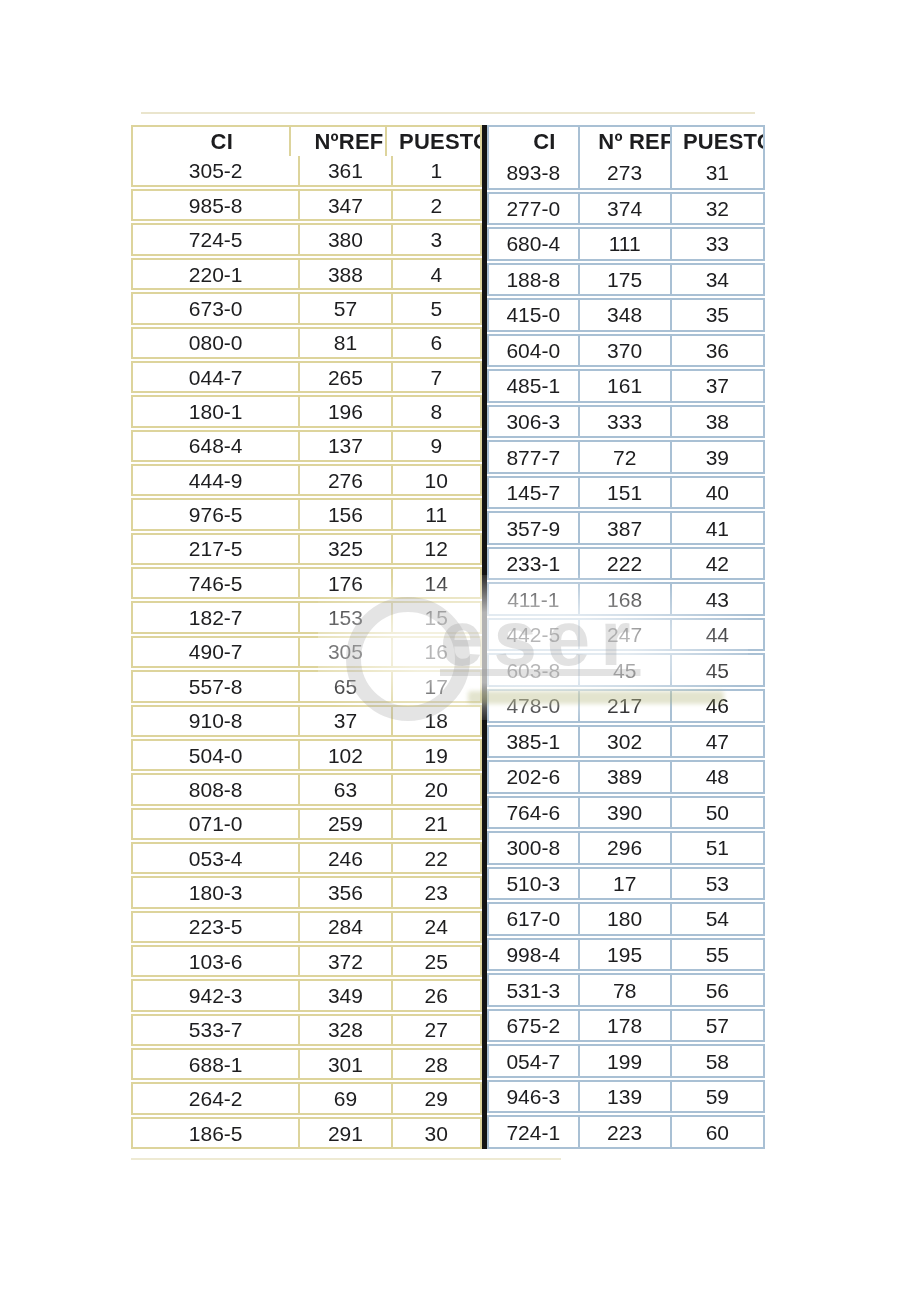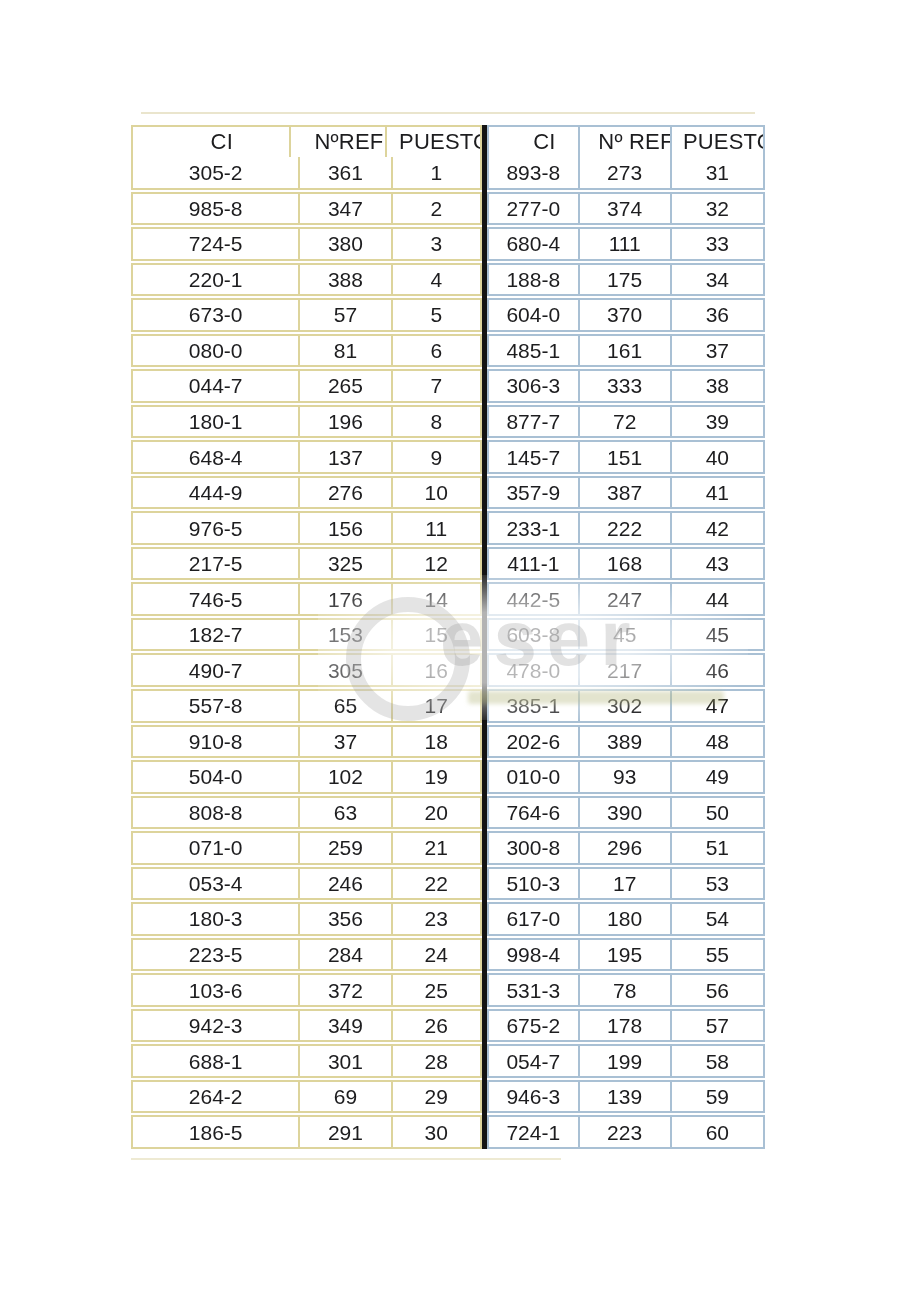--- a/index.html
+++ b/index.html
@@ -19,35 +19,35 @@
   .side-left{width:351px;}
   .side-right{flex:1;}
   .box{border:2px solid var(--bc); display:flex; flex-direction:column; flex:1; background:transparent;}
   .box.header-box{flex:2.05;}
   .row{flex:1; display:flex; align-items:stretch;}
   .cell{
     display:flex; align-items:center; justify-content:center;
     font-size:21px; line-height:1; overflow:hidden; white-space:nowrap;
   }
   .cell + .cell{border-left:2px solid var(--bc);}
-  .header-row .cell{font-weight:400; font-size:22px; letter-spacing:.2px;padding-left:22px;}
+  .header-row .cell{font-weight:700; font-size:22px; letter-spacing:.2px;padding-left:22px;}
   
   .side-left  .col0{width:48.2%;} .side-left  .col1{width:26.3%;} .side-left  .col2{width:25.5%;}
   .side-right .col0{width:32.8%;} .side-right .col1{width:33.4%;} .side-right .col2{width:33.8%;}
   .divider{width:5px; align-self:stretch;}
 
   
   .watermark{position:absolute; left:318px; top:575px; width:430px; height:145px;
     pointer-events:none;}
   .wm-veil{position:absolute; inset:0;
     background:radial-gradient(ellipse at 45% 50%, rgba(255,255,255,.68) 35%, rgba(255,255,255,0) 78%);}
   .wm-ring{position:absolute; left:28px; top:22px; width:94px; height:94px;
     border:15px solid rgba(150,150,150,.26); border-radius:50%;}
   .wm-text{position:absolute; left:122px; top:18px; font-size:78px; font-weight:700;
-    color:rgba(150,150,150,.28); letter-spacing:10px; font-family:"Liberation Sans",sans-serif;}
+    color:rgba(150,150,150,.28); letter-spacing:10px; font-family:"Liberation Sans",sans-serif;text-decoration:underline;}
   .wm-tagline{position:absolute; left:150px; top:116px; width:256px; height:13px;
     background:rgba(168,172,104,.32); filter:blur(2px); border-radius:3px;}
 </style>
 </head>
 <body>
 
 <div class="page">
 
   <div class="artifact-line artifact-top"></div>
 
@@ -224,20 +224,27 @@
             <div class="cell col0">103-6</div>
             <div class="cell col1">372</div>
             <div class="cell col2">25</div>
           </div>
         </div>
         <div class="box">
           <div class="row">
             <div class="cell col0">942-3</div>
             <div class="cell col1">349</div>
             <div class="cell col2">26</div>
+          </div>
+        </div>
+        <div class="box">
+          <div class="row">
+            <div class="cell col0">533-7</div>
+            <div class="cell col1">328</div>
+            <div class="cell col2">27</div>
           </div>
         </div>
         <div class="box">
           <div class="row">
             <div class="cell col0">688-1</div>
             <div class="cell col1">301</div>
             <div class="cell col2">28</div>
           </div>
         </div>
         <div class="box">
@@ -285,20 +292,27 @@
         </div>
         <div class="box">
           <div class="row">
             <div class="cell col0">188-8</div>
             <div class="cell col1">175</div>
             <div class="cell col2">34</div>
           </div>
         </div>
         <div class="box">
           <div class="row">
+            <div class="cell col0">415-0</div>
+            <div class="cell col1">348</div>
+            <div class="cell col2">35</div>
+          </div>
+        </div>
+        <div class="box">
+          <div class="row">
             <div class="cell col0">604-0</div>
             <div class="cell col1">370</div>
             <div class="cell col2">36</div>
           </div>
         </div>
         <div class="box">
           <div class="row">
             <div class="cell col0">485-1</div>
             <div class="cell col1">161</div>
             <div class="cell col2">37</div>
@@ -372,27 +386,20 @@
             <div class="cell col0">385-1</div>
             <div class="cell col1">302</div>
             <div class="cell col2">47</div>
           </div>
         </div>
         <div class="box">
           <div class="row">
             <div class="cell col0">202-6</div>
             <div class="cell col1">389</div>
             <div class="cell col2">48</div>
-          </div>
-        </div>
-        <div class="box">
-          <div class="row">
-            <div class="cell col0">010-0</div>
-            <div class="cell col1">93</div>
-            <div class="cell col2">49</div>
           </div>
         </div>
         <div class="box">
           <div class="row">
             <div class="cell col0">764-6</div>
             <div class="cell col1">390</div>
             <div class="cell col2">50</div>
           </div>
         </div>
         <div class="box">

